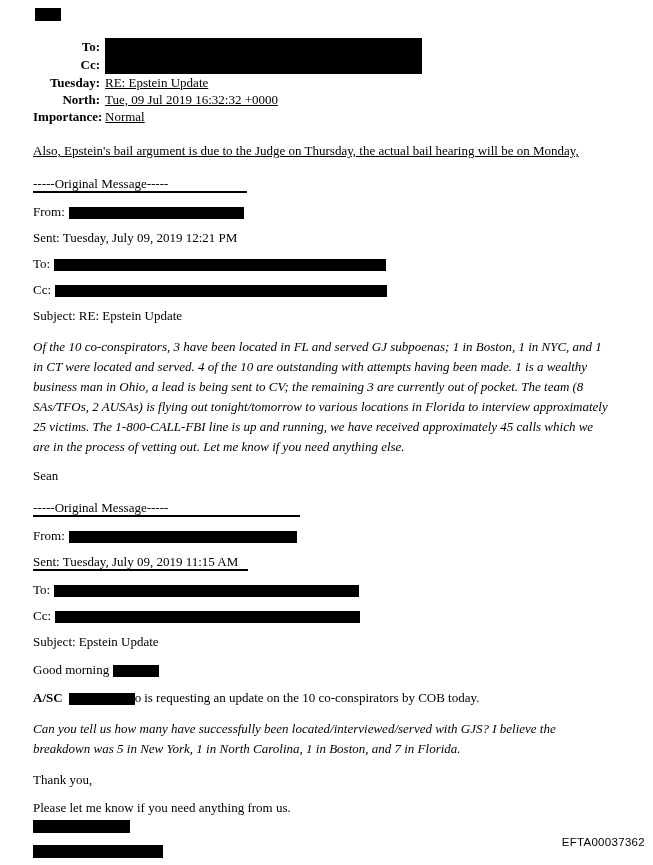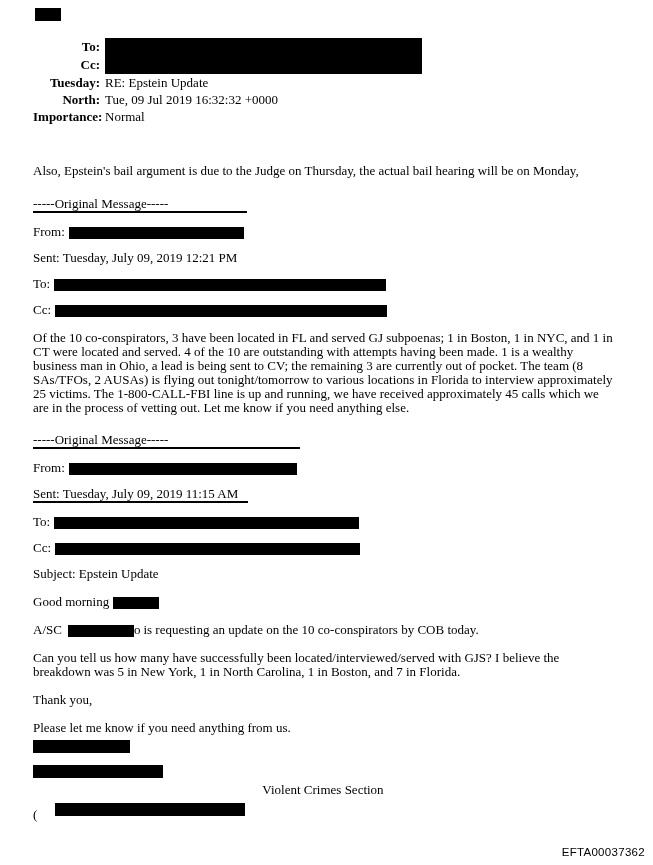--- a/index.html
+++ b/index.html
@@ -16,49 +16,49 @@
   .block-bar { display:block; }
 
   
   .top-redact { position:absolute; left:35px; top:8px; width:26px; height:13px; background:#000; }
 
   
   .hdr { padding-top:38px; }
   .hdr-row { display:flex; line-height:17px; }
   .hdr-row.tall { line-height:18px; height:18px; }
   .hdr-label { width:72px; min-width:72px; text-align:right; font-weight:bold; padding-right:5px; }
-  .hdr-value { white-space:nowrap; }
+  .hdr-value { white-space:nowrap;text-decoration:underline; }
   .hdr-bar { width:317px; height:18px; }
 
   
   .line { line-height:14px; min-height:14px; white-space:nowrap;margin-top:12px; }
-  .para { line-height:14px; max-width:590px; }
+  .para { line-height:20px; max-width:590px;font-style:italic; }
   .inline-bar { height:12px; vertical-align:text-bottom; margin-left:4px; }
   .artifact { background:#000; height:2px; }
 
-  .intro { margin-top:38px; line-height:15px; }
+  .intro { margin-top:18px; line-height:15px;text-decoration:underline; }
   .sep1 { margin-top:19px; }
   .sep2 { margin-top:18px; }
   .gap14 { margin-top:14px; }
 
   .sig-name-bar { margin-top:5px; width:97px; height:13px; }
   .sig-title-bar { margin-top:12px; width:130px; height:13px; }
   .org1 { margin-top:5px;text-align:center; }
 
   .phone-row { position:relative; margin-top:6px; height:18px; }
   .phone-bar { position:absolute; left:22px; top:0; width:190px; height:13px; background:#000; }
   .phone-frag { position:absolute; left:0; top:4px; }
 
   .greet-bar { width:46px; }
   .ascsc-bar { width:66px; }
-  .req-prefix { margin-right:2px; }
+  .req-prefix { margin-right:2px;font-weight:bold; }
   .req-text { margin-left:3px;text-align:center; }
 
   .bates {
-    position:absolute; right:8px; bottom:7px;
+    position:absolute; right:8px; bottom:17px;
     font-family:"Liberation Sans", sans-serif;
     font-size:11.5px; letter-spacing:0.3px;
   }
 </style>
 </head>
 <body>
 
 <div class="top-redact"></div>
 
 <div class="content">
@@ -94,21 +94,23 @@
     <div class="line">
       <span>From:</span><span class="redact inline-bar" style="width:175px"></span>
     </div>
     <div class="line">Sent: Tuesday, July 09, 2019 12:21 PM</div>
     <div class="line">
       <span>To:</span><span class="redact inline-bar" style="width:332px"></span>
     </div>
     <div class="line">
       <span>Cc:</span><span class="redact inline-bar" style="width:332px"></span>
     </div>
+    <div class="line">Subject: RE: Epstein Update</div>
     <div class="para gap14">Of the 10 co-conspirators, 3 have been located in FL and served GJ subpoenas; 1 in Boston, 1 in NYC, and 1 in CT were located and served. 4 of the 10 are outstanding with attempts having been made. 1 is a wealthy business man in Ohio, a lead is being sent to CV; the remaining 3 are currently out of pocket. The team (8 SAs/TFOs, 2 AUSAs) is flying out tonight/tomorrow to various locations in Florida to interview approximately 25 victims. The 1-800-CALL-FBI line is up and running, we have received approximately 45 calls which we are in the process of vetting out. Let me know if you need anything else.</div>
+    <div class="line">Sean</div>
   </div>
 
   <div>
     <div class="line sep2">-----Original Message-----</div>
     <div class="artifact" style="width:267px"></div>
     <div class="line">
       <span>From:</span><span class="redact inline-bar" style="width:228px"></span>
     </div>
     <div class="line">Sent: Tuesday, July 09, 2019 11:15 AM</div>
     <div class="artifact" style="width:215px"></div>

